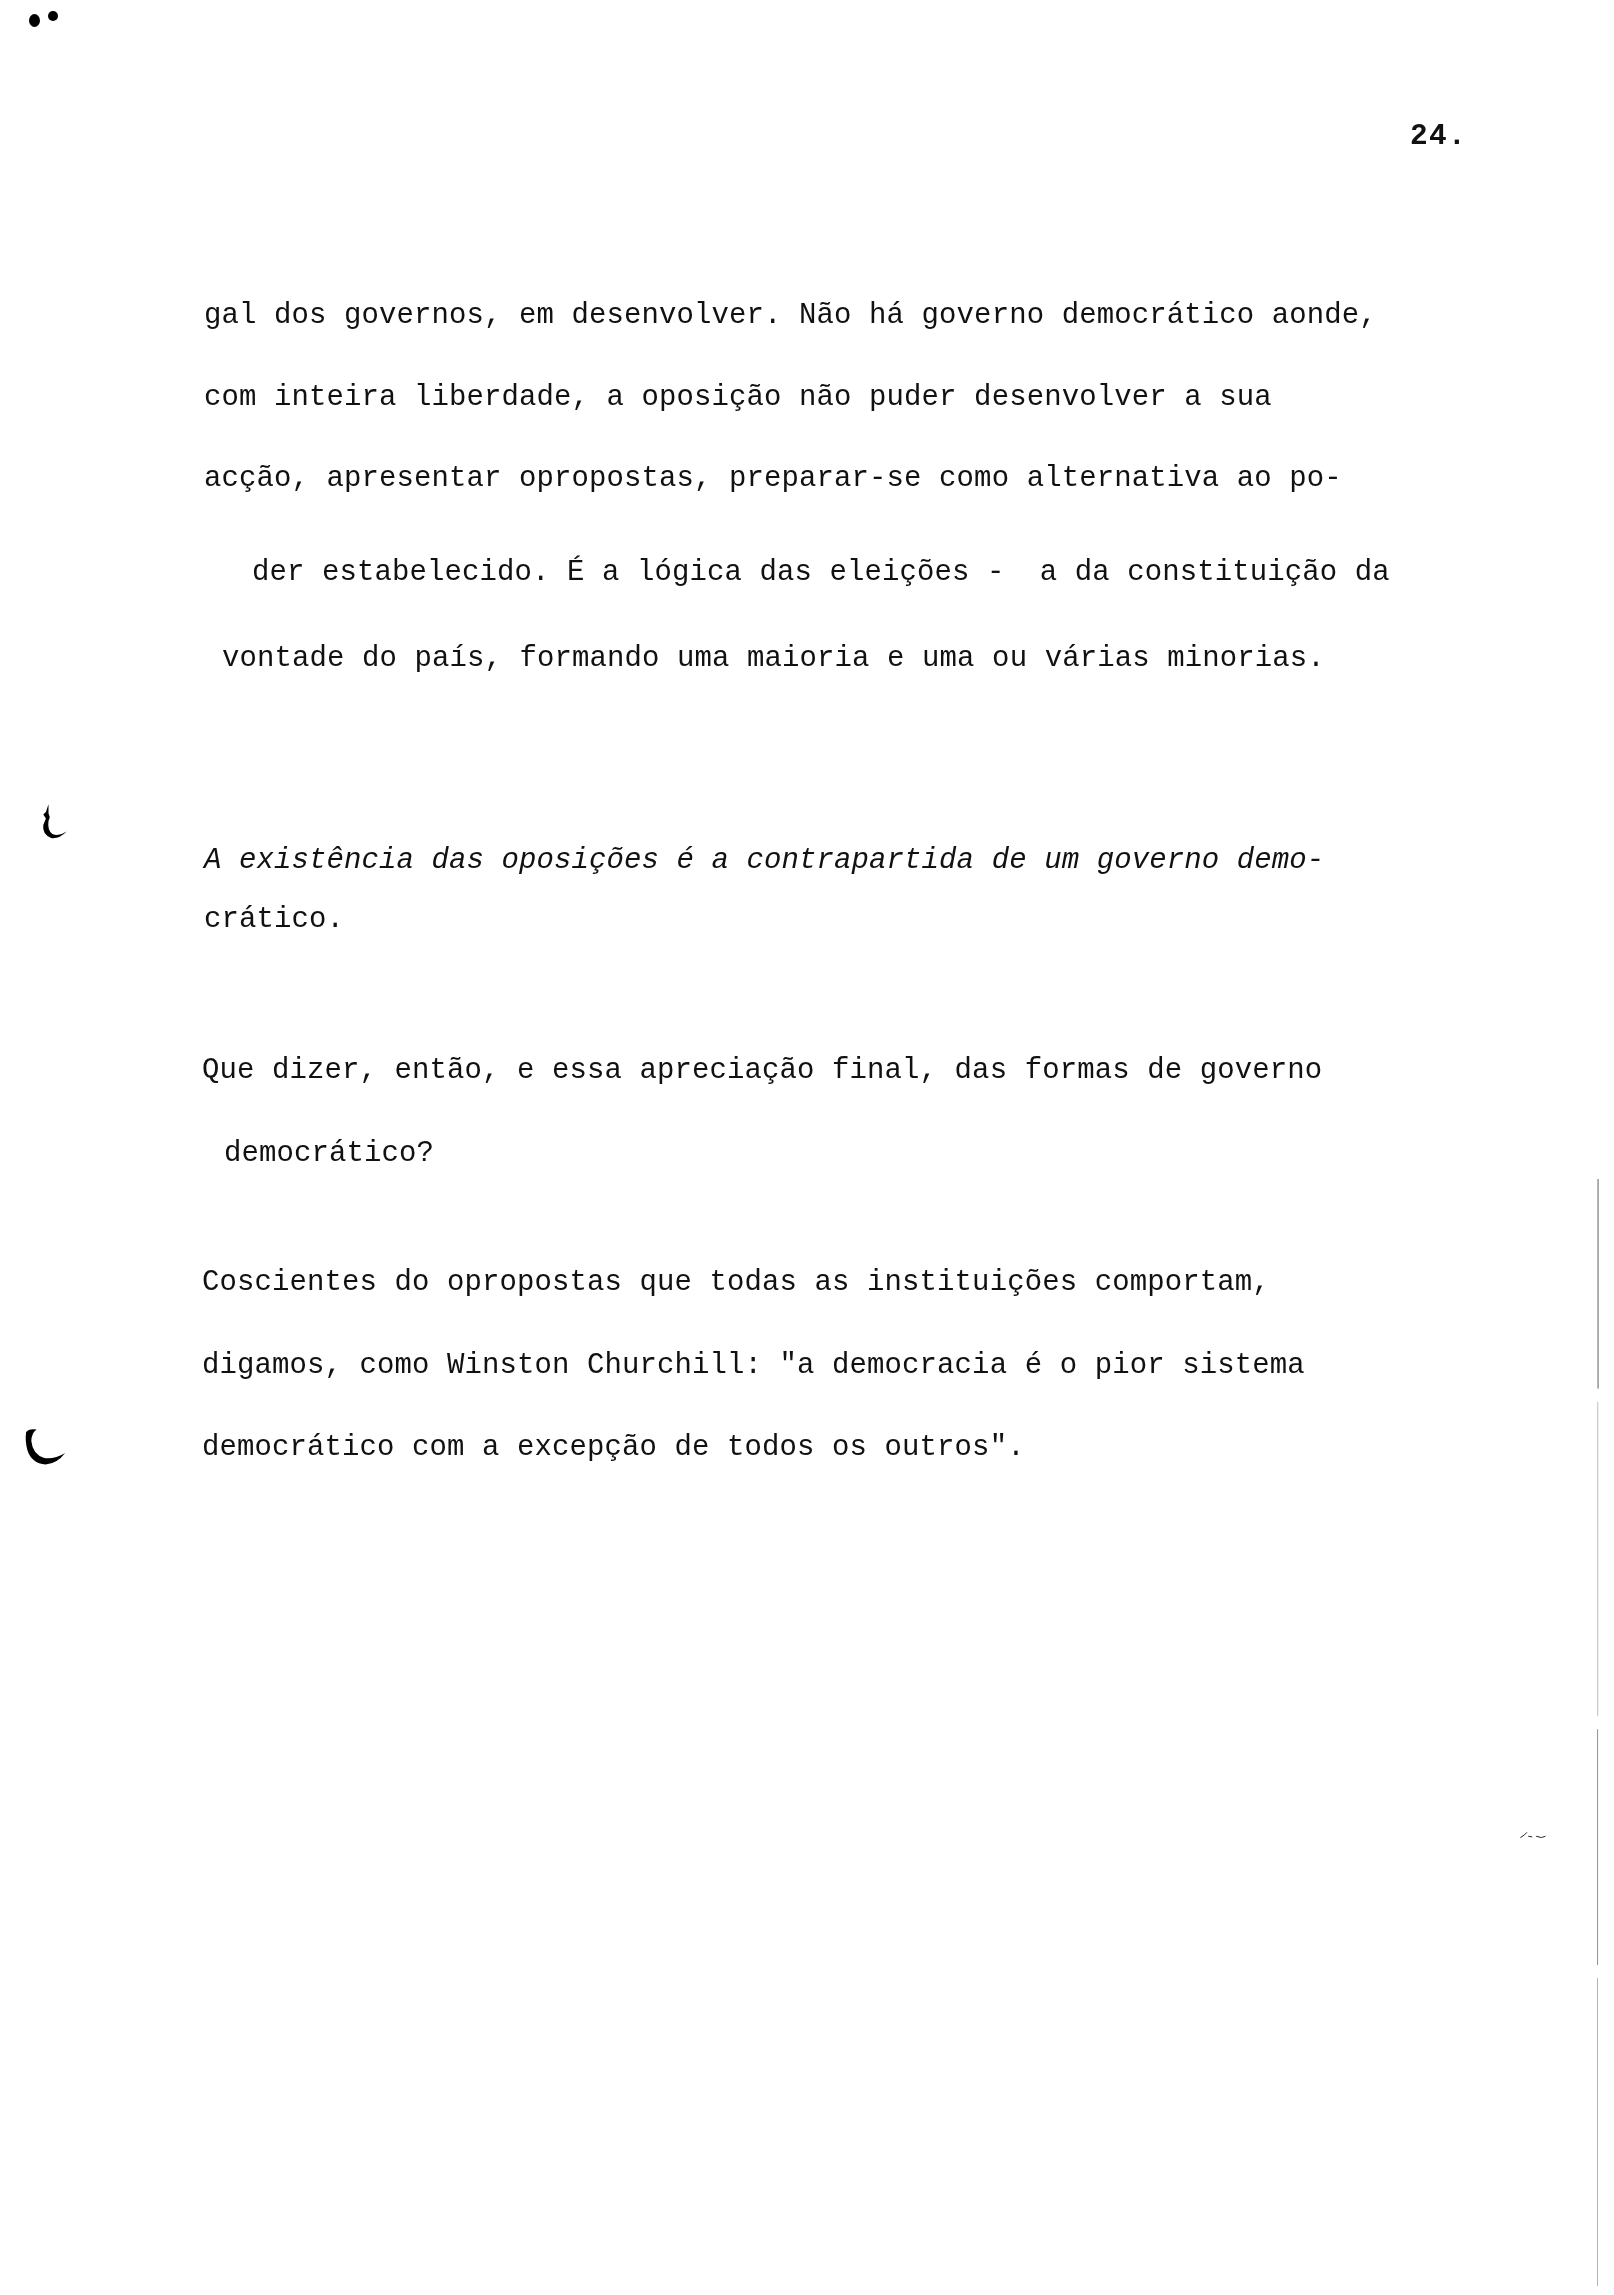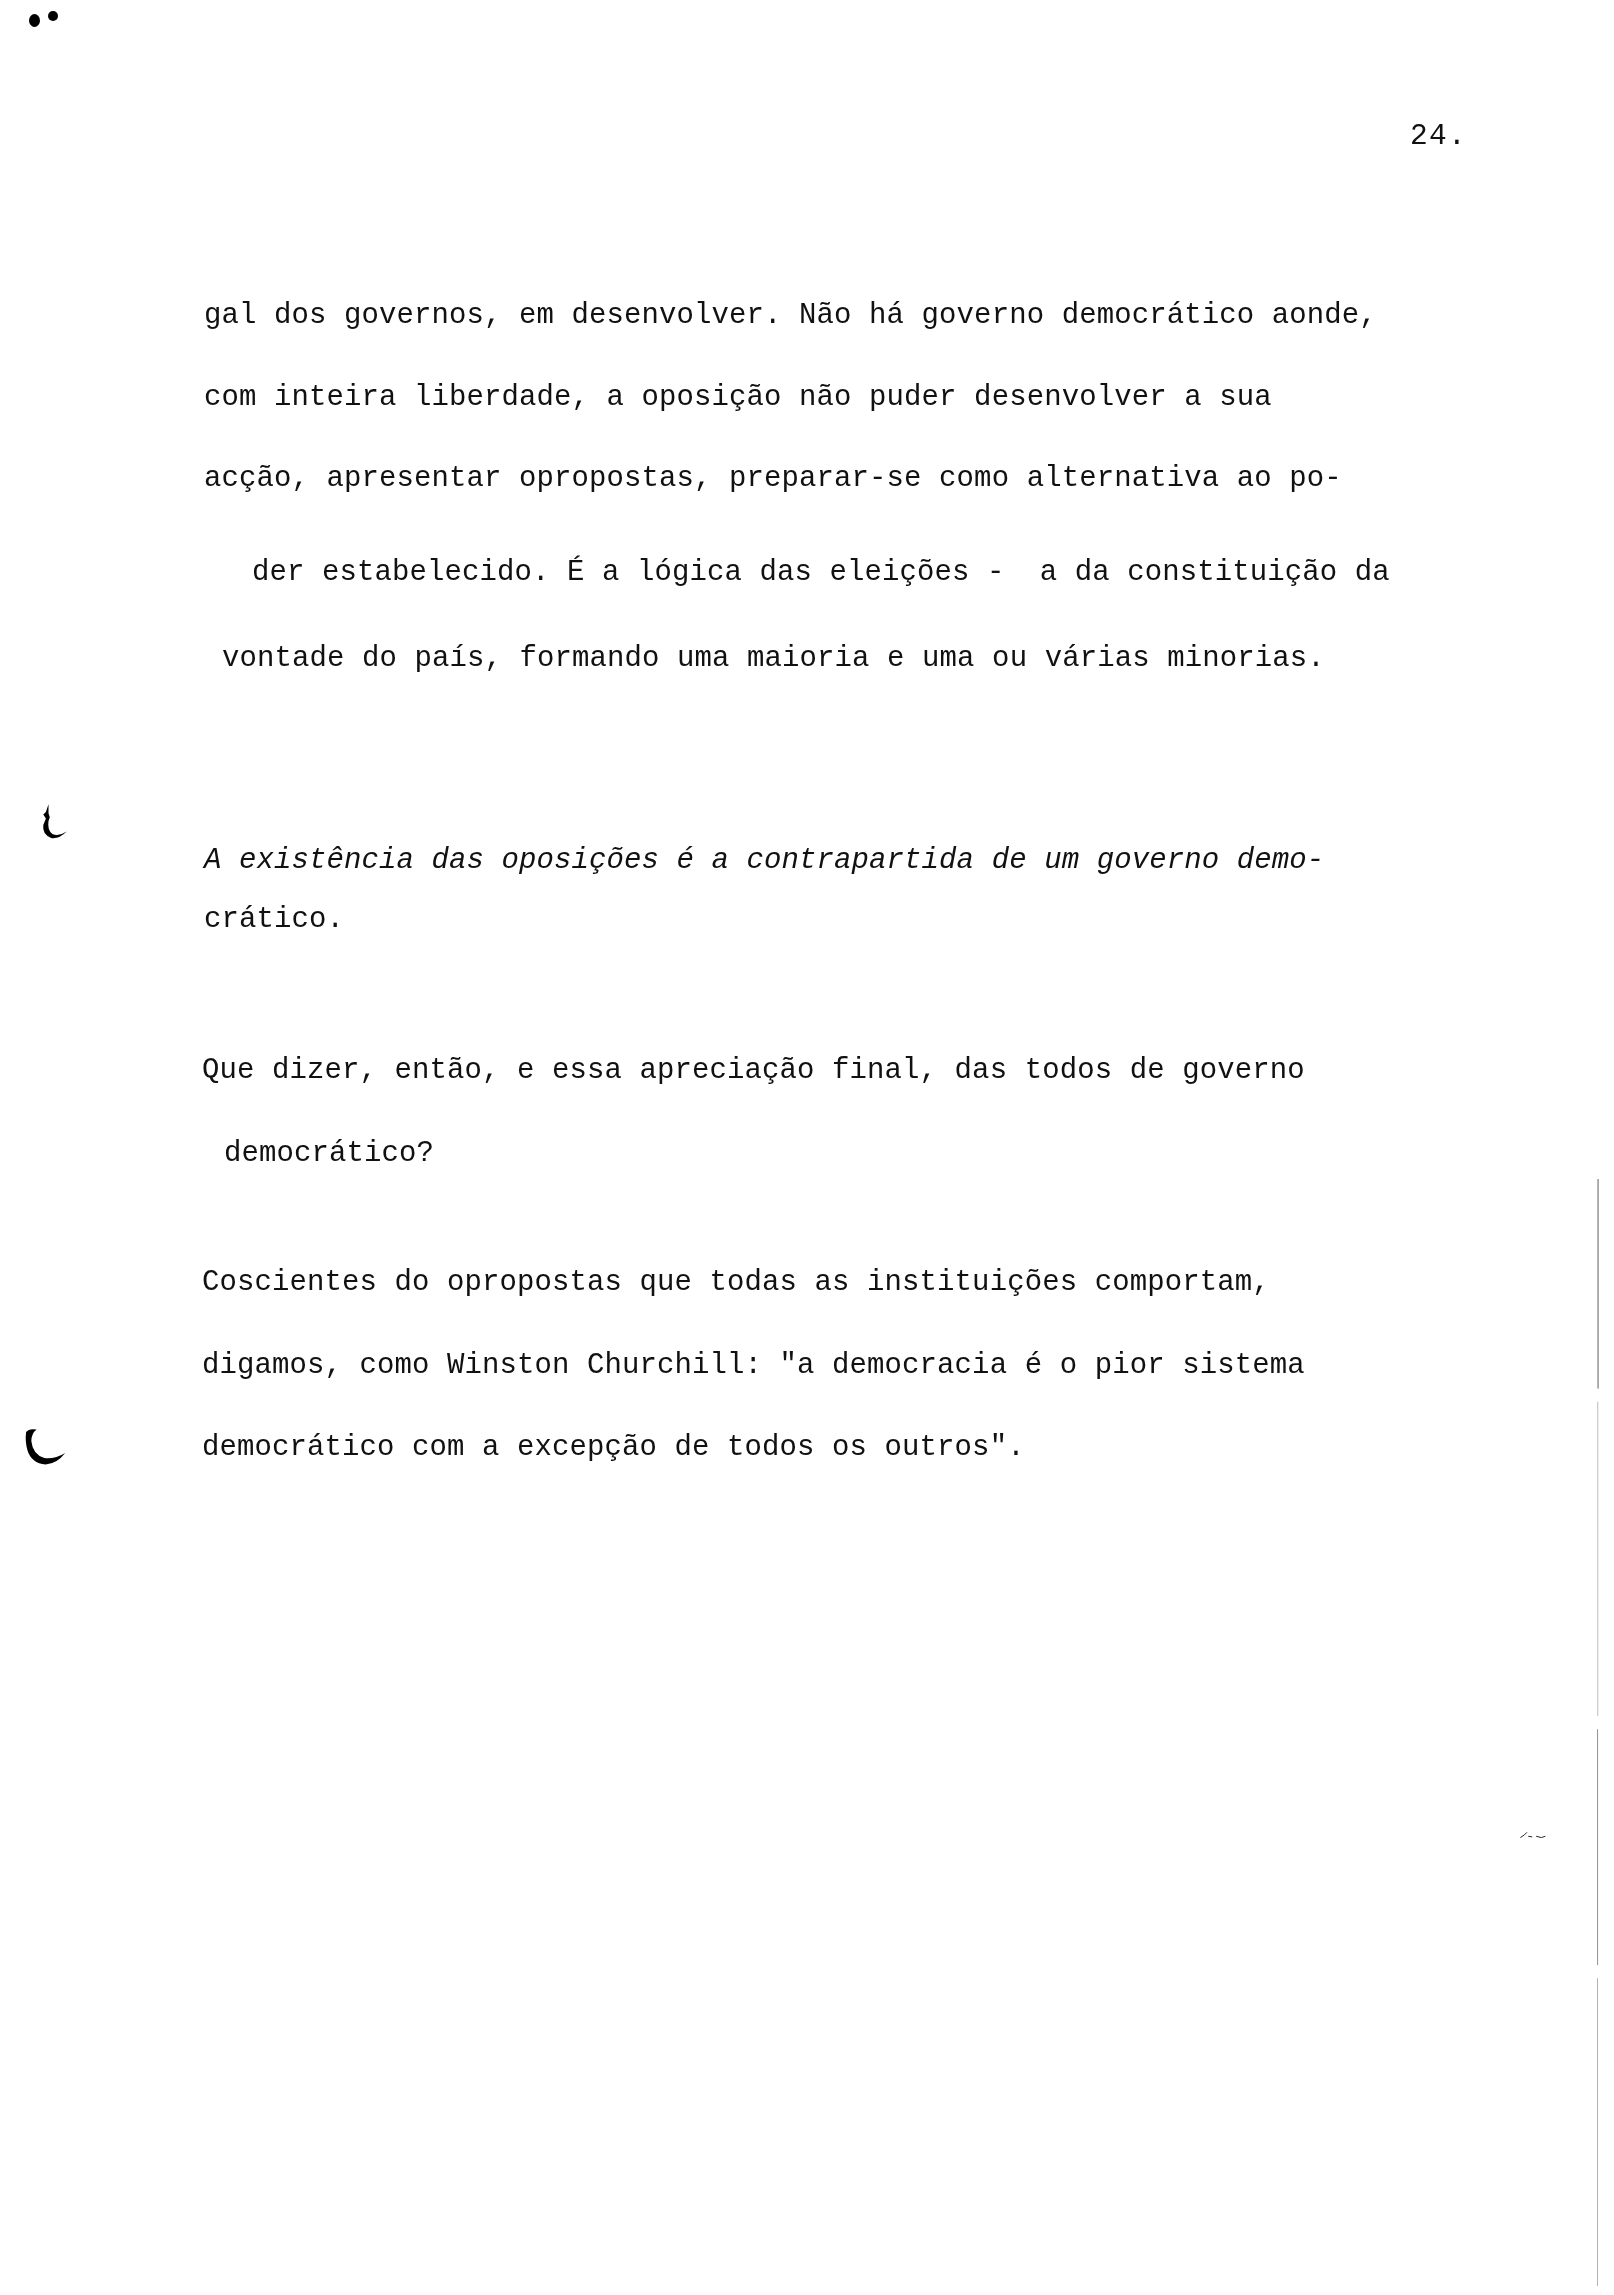--- a/index.html
+++ b/index.html
@@ -32,21 +32,21 @@
     .dot {
       position: absolute;
       background: #000;
       border-radius: 50%;
     }
     .page-number {
       position: absolute;
       left: 1410px;
       top: 119px;
       font-size: 29.5px;
-      font-weight: normal;
+      font-weight: bold;
       letter-spacing: 1.3px;
     }
     .line {
       position: absolute;
       left: 204px;
       font-size: 29px;
       white-space: pre;
       letter-spacing: 0.1px;
       line-height: 1;
     }
@@ -82,21 +82,21 @@
 
   <div class="line" style="top:301px;">gal dos governos, em desenvolver. Não há governo democrático aonde,</div>
   <div class="line" style="top:383px;text-align:center;">com inteira liberdade, a oposição não puder desenvolver a sua</div>
   <div class="line" style="top:464px;">acção, apresentar opropostas, preparar-se como alternativa ao po-</div>
   <div class="line" style="top:558px;margin-left:48px;">der estabelecido. É a lógica das eleições -  a da constituição da</div>
   <div class="line" style="top:644px;margin-left:18px;">vontade do país, formando uma maioria e uma ou várias minorias.</div>
 
   <div class="line" style="top:846px; left:204px;font-style:italic;">A existência das oposições é a contrapartida de um governo demo-</div>
   <div class="line" style="top:905px; left:204px;">crático.</div>
 
-  <div class="line" style="top:1056px; left:202px;">Que dizer, então, e essa apreciação final, das todos de governo</div>
+  <div class="line" style="top:1056px; left:202px;">Que dizer, então, e essa apreciação final, das formas de governo</div>
   <div class="line" style="top:1139px; left:202px;margin-left:22px;">democrático?</div>
 
   <div class="line" style="top:1268px; left:202px;">Coscientes do opropostas que todas as instituições comportam,</div>
   <div class="line" style="top:1351px; left:202px;">digamos, como Winston Churchill: "a democracia é o pior sistema</div>
   <div class="line" style="top:1433px; left:202px;">democrático com a excepção de todos os outros".</div>
 
   <svg class="margin-mark" style="left:29px; top:799px;" width="39" height="52" viewBox="0 0 60 80">
     <path d="M30 8 L26 20 L22 24 L26 30 L22 40 Q20 54 34 60 Q46 62 58 50 Q46 58 36 54 Q28 48 30 34 L32 28 L30 22 Z" fill="#000"></path>
   </svg>
   <svg class="margin-mark" style="left:22px; top:1423px;" width="46" height="52" viewBox="0 0 70 80">

